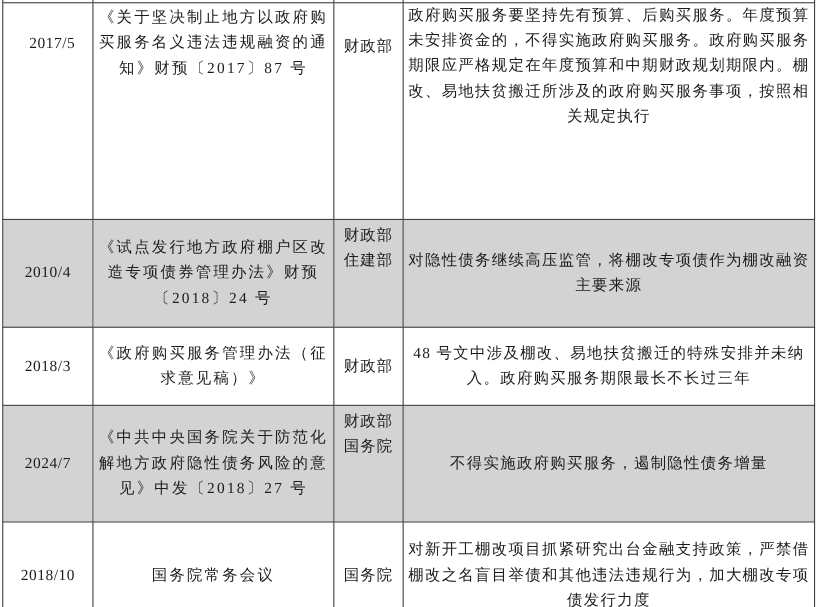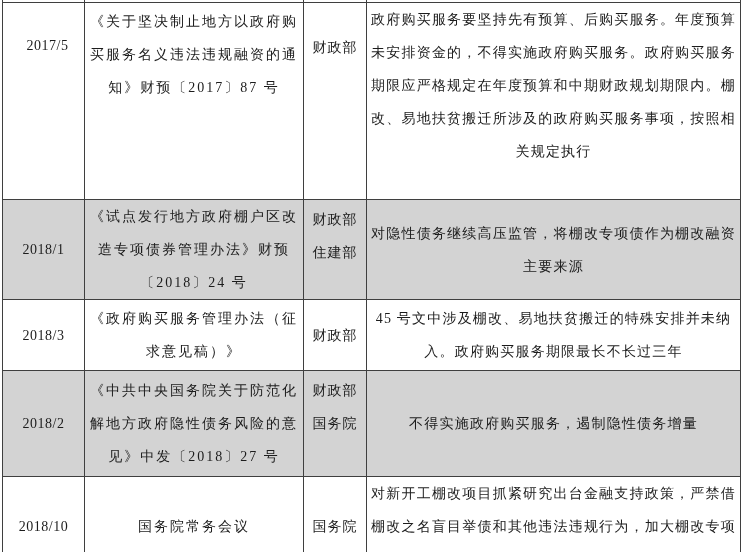--- a/index.html
+++ b/index.html
@@ -21,21 +21,21 @@
     left: 2px;
     width: 738px;
     border-collapse: collapse;
     table-layout: fixed;
   }
   td {
     border: 1px solid #3f3f3f;
     text-align: center;
     vertical-align: middle;
     font-size: 14px;
-    line-height: 33px;
+    line-height: 23px;
     letter-spacing: 1.5px;
     padding: 0 3px;
     overflow: hidden;
   }
   
   tr.partial td {
     border-top: none;
     height: 2px;
     padding: 0;
     line-height: 0;
@@ -88,36 +88,36 @@
   </tr>
 
   <tr class="r1">
     <td class="date">2017/5</td>
     <td class="title">《关于坚决制止地方以政府购买服务名义违法违规融资的通知》财预〔2017〕87 号</td>
     <td class="dept">财政部</td>
     <td class="desc">政府购买服务要坚持先有预算、后购买服务。年度预算未安排资金的，不得实施政府购买服务。政府购买服务期限应严格规定在年度预算和中期财政规划期限内。棚改、易地扶贫搬迁所涉及的政府购买服务事项，按照相关规定执行</td>
   </tr>
 
   <tr class="r2 shaded">
-    <td class="date">2018/1</td>
+    <td class="date">2010/4</td>
     <td class="title">《试点发行地方政府棚户区改造专项债券管理办法》财预〔2018〕24 号</td>
     <td class="dept">财政部
 住建部</td>
     <td class="desc">对隐性债务继续高压监管，将棚改专项债作为棚改融资主要来源</td>
   </tr>
 
   <tr class="r3">
     <td class="date">2018/3</td>
     <td class="title">《政府购买服务管理办法（征求意见稿）》</td>
     <td class="dept">财政部</td>
-    <td class="desc">45 号文中涉及棚改、易地扶贫搬迁的特殊安排并未纳入。政府购买服务期限最长不长过三年</td>
+    <td class="desc">48 号文中涉及棚改、易地扶贫搬迁的特殊安排并未纳入。政府购买服务期限最长不长过三年</td>
   </tr>
 
   <tr class="r4 shaded">
-    <td class="date">2018/2</td>
+    <td class="date">2024/7</td>
     <td class="title">《中共中央国务院关于防范化解地方政府隐性债务风险的意见》中发〔2018〕27 号</td>
     <td class="dept">财政部
 国务院</td>
     <td class="desc">不得实施政府购买服务，遏制隐性债务增量</td>
   </tr>
 
   <tr class="r5">
     <td class="date">2018/10</td>
     <td class="title">国务院常务会议</td>
     <td class="dept">国务院</td>

